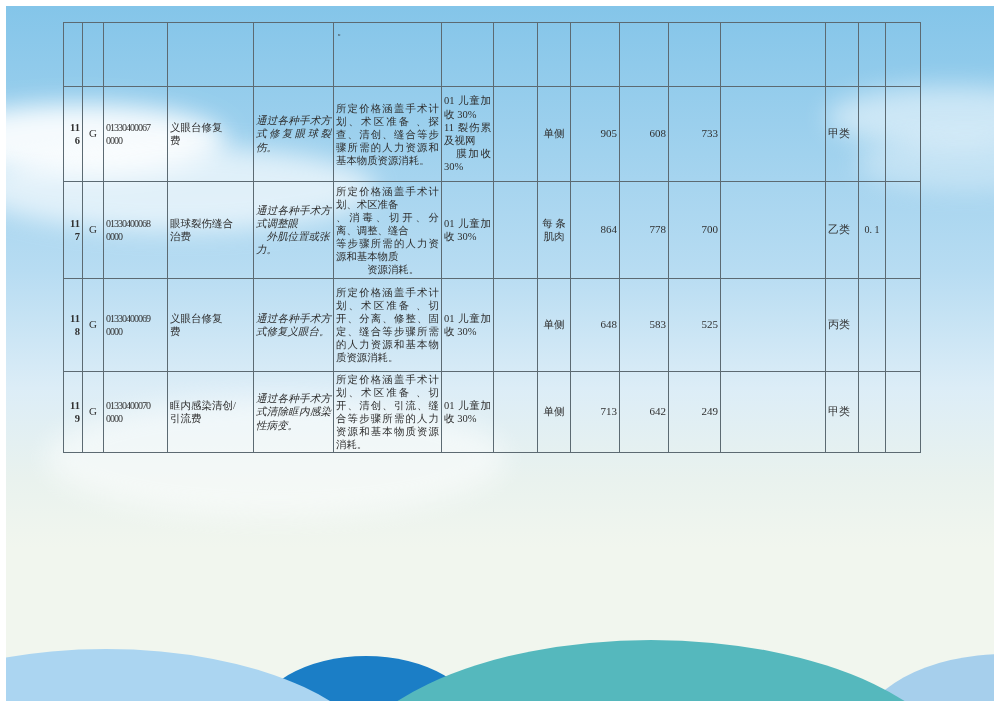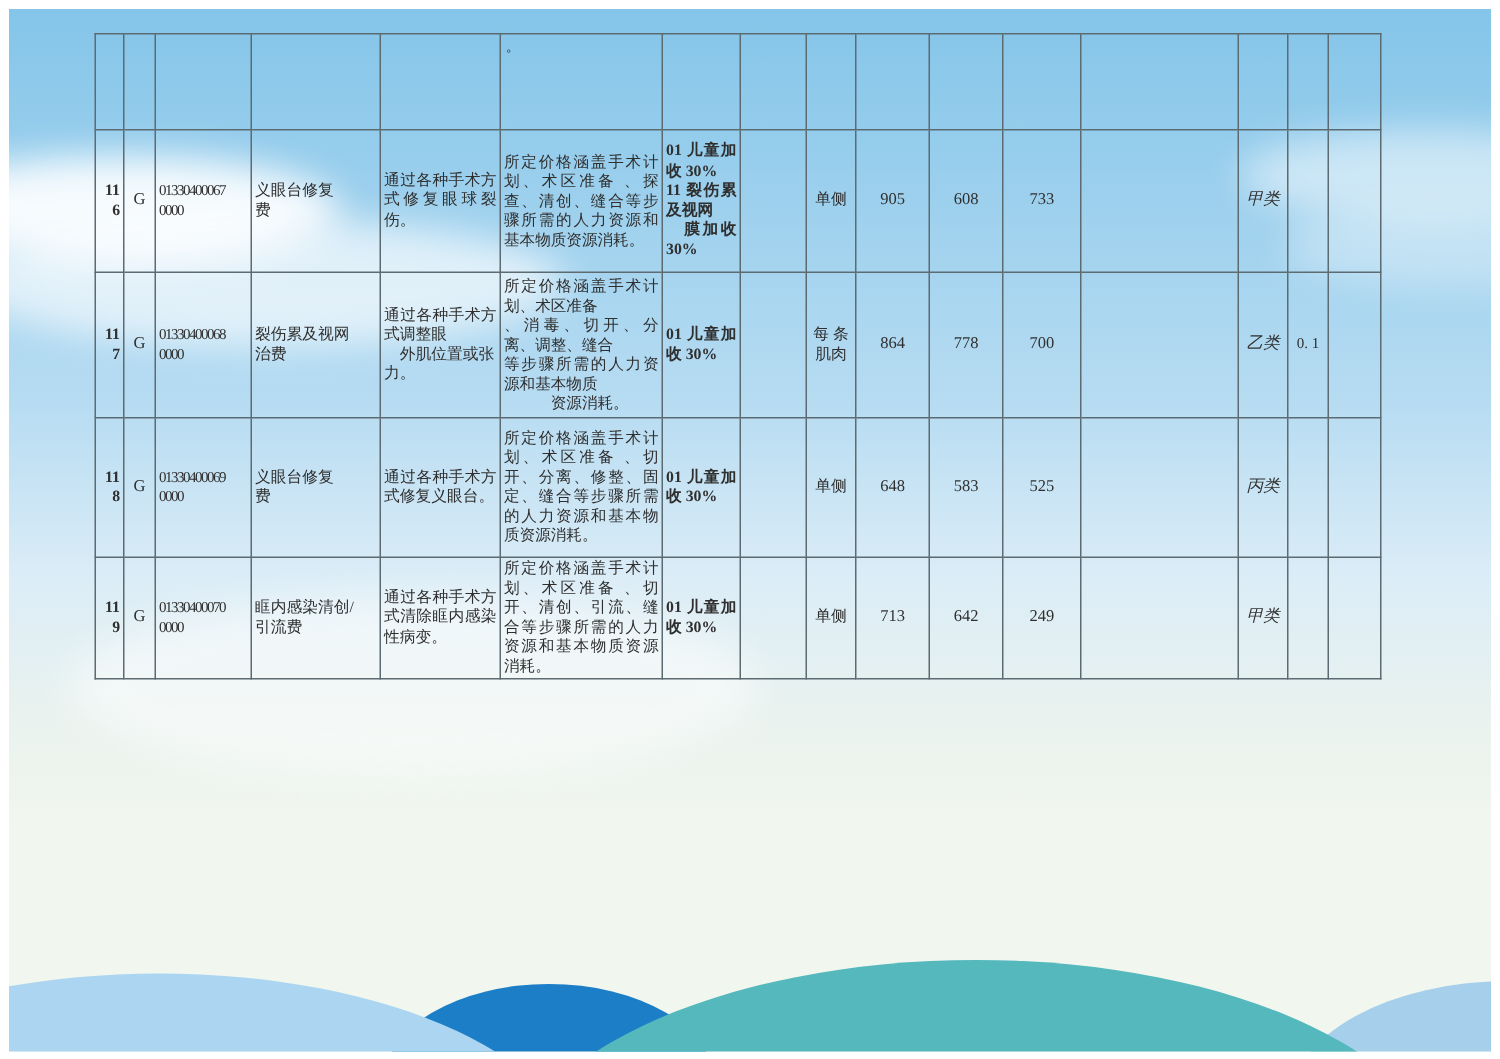--- a/index.html
+++ b/index.html
@@ -46,26 +46,26 @@
   tr.r0 td{height:92px;}
   tr.r1 td{height:94px;}
   tr.r2 td{height:90px;}
   tr.r3 td{height:72px;}
 
   
   td:nth-child(1){text-align:right;word-break:break-all;font-size:10.5px;font-weight:bold;}
   td:nth-child(2){text-align:center;}
   td:nth-child(3){font-size:10px;letter-spacing:-1px;white-space:pre-wrap;word-break:break-all;}
   td:nth-child(4){white-space:pre-wrap;text-align:justify;font-size:10.5px;}
-  td:nth-child(5){white-space:pre-wrap;text-align:justify;font-size:10.5px;}
+  td:nth-child(5){white-space:pre-wrap;text-align:justify;font-size:10.5px;font-style:italic;}
   td:nth-child(6){white-space:pre-wrap;text-align:justify;font-size:10.4px;line-height:13px;word-break:break-all;padding:1px;}
-  td:nth-child(7){white-space:pre-wrap;text-align:justify;font-size:10.5px;vertical-align:top;padding-top:14px;font-weight:bold;}
+  td:nth-child(7){white-space:pre-wrap;text-align:justify;font-size:10.5px;vertical-align:top;padding-top:14px;}
   td:nth-child(9){text-align:center;white-space:pre-wrap;font-size:10.5px;vertical-align:top;padding-top:16px;margin-top:16px;}
-  td:nth-child(10),td:nth-child(11),td:nth-child(12){text-align:center;vertical-align:top;padding-top:16px;}
-  td:nth-child(14){text-align:center;vertical-align:top;padding-top:16px;font-style:italic;}
+  td:nth-child(10),td:nth-child(11),td:nth-child(12){text-align:right;vertical-align:top;padding-top:16px;}
+  td:nth-child(14){vertical-align:top;padding-top:16px;}
   td:nth-child(15){text-align:center;font-size:10px;vertical-align:top;padding-top:16px;}
   tr.head td{vertical-align:top;padding:2px 3px;font-size:10px;}
 </style>
 </head>
 <body>
 
 <div class="slide">
   <div class="cloud c1"></div>
   <div class="cloud c2"></div>
   <div class="cloud c3"></div>
@@ -136,21 +136,21 @@
         <td>甲类</td>
         <td></td>
         <td></td>
       </tr>
 
       <tr class="r1">
         <td>117</td>
         <td>G</td>
         <td>01330400068
 0000</td>
-        <td>裂伤累及视网
+        <td>眼球裂伤缝合
 治费</td>
         <td>通过各种手术方式调整眼
 　外肌位置或张
 力。</td>
         <td>所定价格涵盖手术计划、术区准备
 、消毒、切开、分离、调整、缝合
 等步骤所需的人力资源和基本物质
 　　　资源消耗。</td>
         <td>01 儿童加收 30%</td>
         <td></td>

